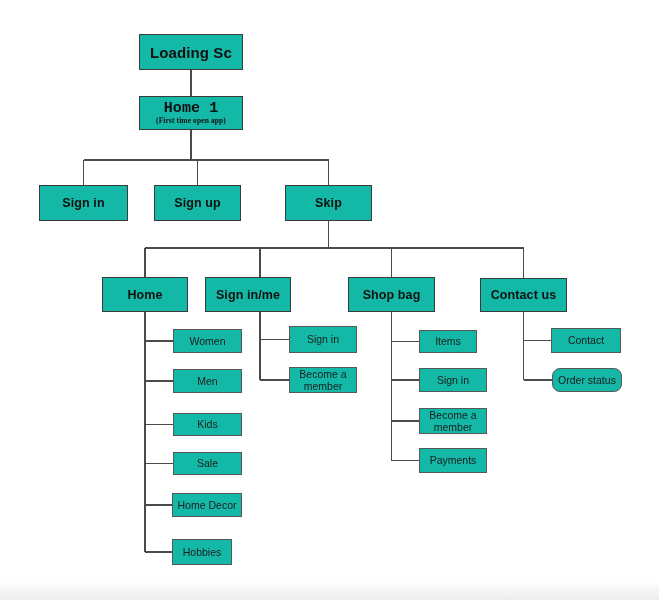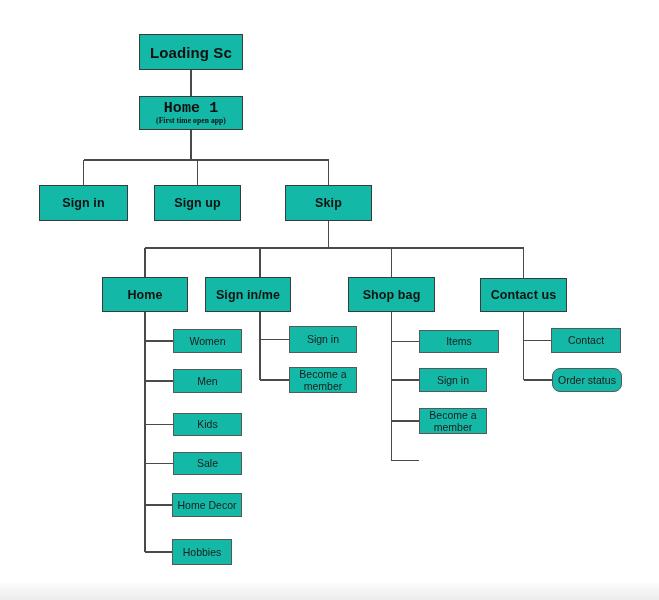--- a/index.html
+++ b/index.html
@@ -130,28 +130,31 @@
     <span>Hobbies</span>
   </div>
 
   <div class="node leaf" style="left:289px; top:326px; width:68px; height:27px;">
     <span>Sign in</span>
   </div>
   <div class="node leaf" style="left:289px; top:367px; width:68px; height:26px;">
     <span>Become a member</span>
   </div>
 
-  <div class="node leaf" style="left:419px; top:330px; width:80px; height:23px;">
+  <div class="node leaf" style="left:419px; top:330px; width:58px; height:23px;">
     <span>Items</span>
   </div>
   <div class="node leaf" style="left:419px; top:368px; width:68px; height:24px;">
     <span>Sign in</span>
   </div>
   <div class="node leaf" style="left:419px; top:408px; width:68px; height:26px;">
     <span>Become a member</span>
+  </div>
+  <div class="node leaf" style="left:419px; top:448px; width:68px; height:25px;">
+    <span>Payments</span>
   </div>
 
   <div class="node leaf" style="left:551px; top:328px; width:70px; height:25px;">
     <span>Contact</span>
   </div>
   <div class="node leaf" style="left:552px; top:368px; width:70px; height:24px;border-radius:8px;">
     <span>Order status</span>
   </div>
 
   <div class="bottom-strip"></div>

